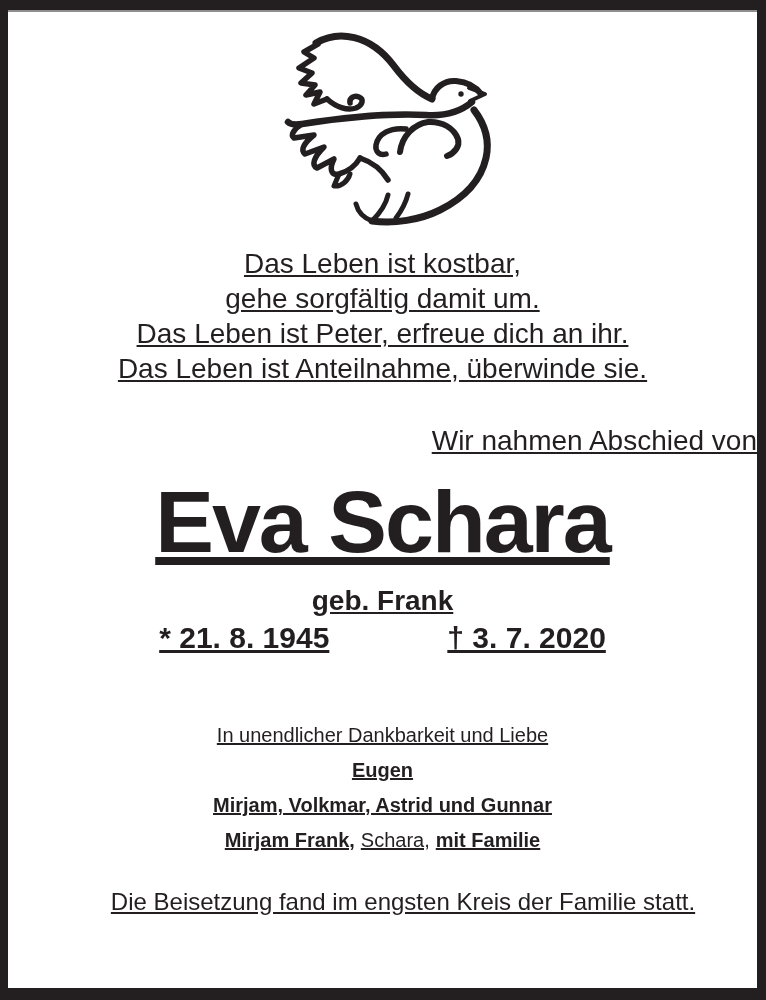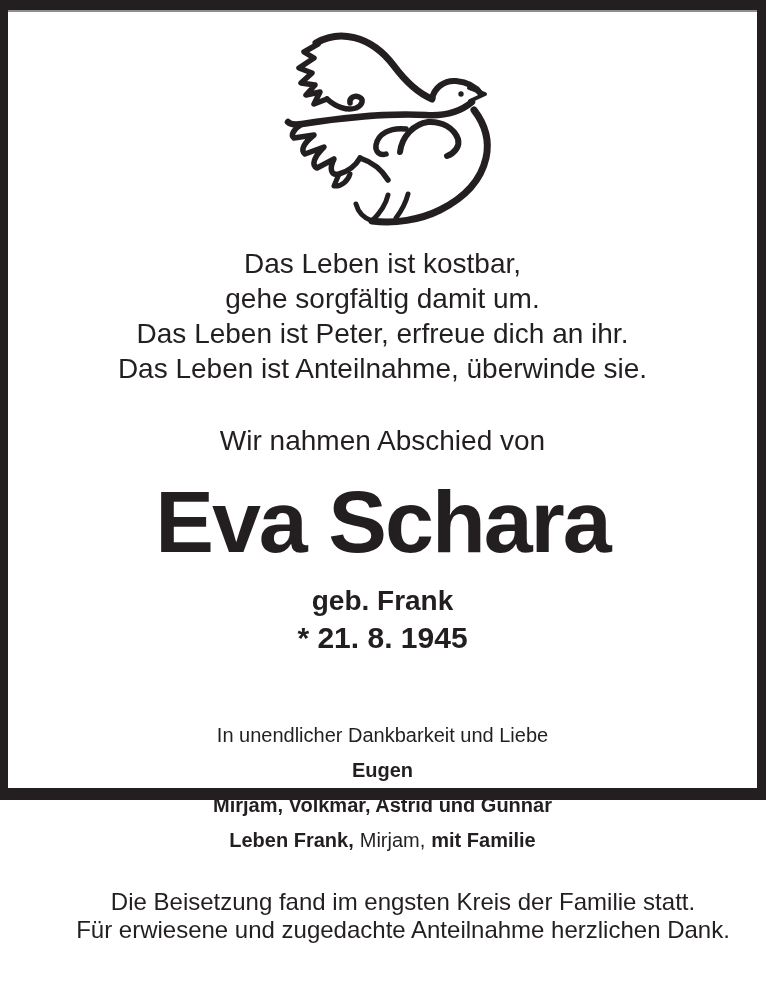--- a/index.html
+++ b/index.html
@@ -10,26 +10,27 @@
   }
   *{box-sizing:border-box;margin:0;padding:0;}
   html,body{width:766px;height:1000px;}
   body{
     font-family:"Liberation Sans","DejaVu Sans",sans-serif;
     background:var(--paper);
     color:var(--ink);
     overflow:hidden;
   }
   .frame{
-    width:766px;height:800px;
+    width:766px;height:1000px;
     border-style:solid;
     border-color:var(--frame);
     border-width:10px 9px 12px 8px;
     background:var(--paper);
     position:relative;
+    text-decoration:underline;
   }
   .hairline-top{
     height:2px;width:100%;
     background:var(--hairline);
   }
   .content{
     width:100%;height:100%;
     text-align:center;
   }
   
@@ -50,20 +51,21 @@
   
   .poem{
     margin-top:13px;
     font-size:28px;
     line-height:35px;
   }
   .intro{
     margin-top:37px;
     font-size:28px;
     line-height:35px;
+    text-align:right;
   }
   .deceased-name{
     margin-top:16px;
     font-size:88px;
     line-height:96px;
     font-weight:bold;
     letter-spacing:-2px;
   }
   .maiden-name{
     margin-top:16px;
@@ -145,30 +147,30 @@
     </div>
 
     <div class="intro">Wir nahmen Abschied von</div>
 
     <div class="deceased-name">Eva Schara</div>
 
     <div class="maiden-name">geb. Frank</div>
 
     <div class="dates">
       <span>* 21. 8. 1945</span>
+      <span>† 3. 7. 2020</span>
     </div>
 
     <div class="mourners">
       <div>In unendlicher Dankbarkeit und Liebe</div>
       <div class="bold">Eugen</div>
       <div class="bold">Mirjam, Volkmar, Astrid und Gunnar</div>
       <div class="mixed-line">
-        <span class="lead">Leben Frank,</span><span class="middle">Mirjam,</span><span class="tail">mit Familie</span>
+        <span class="lead">Mirjam Frank,</span><span class="middle">Schara,</span><span class="tail">mit Familie</span>
       </div>
     </div>
 
     <div class="footer">
       <div>Die Beisetzung fand im engsten Kreis der Familie statt.</div>
-      <div>Für erwiesene und zugedachte Anteilnahme herzlichen Dank.</div>
     </div>
 
   </div>
 </div>
 
 </body></html>

